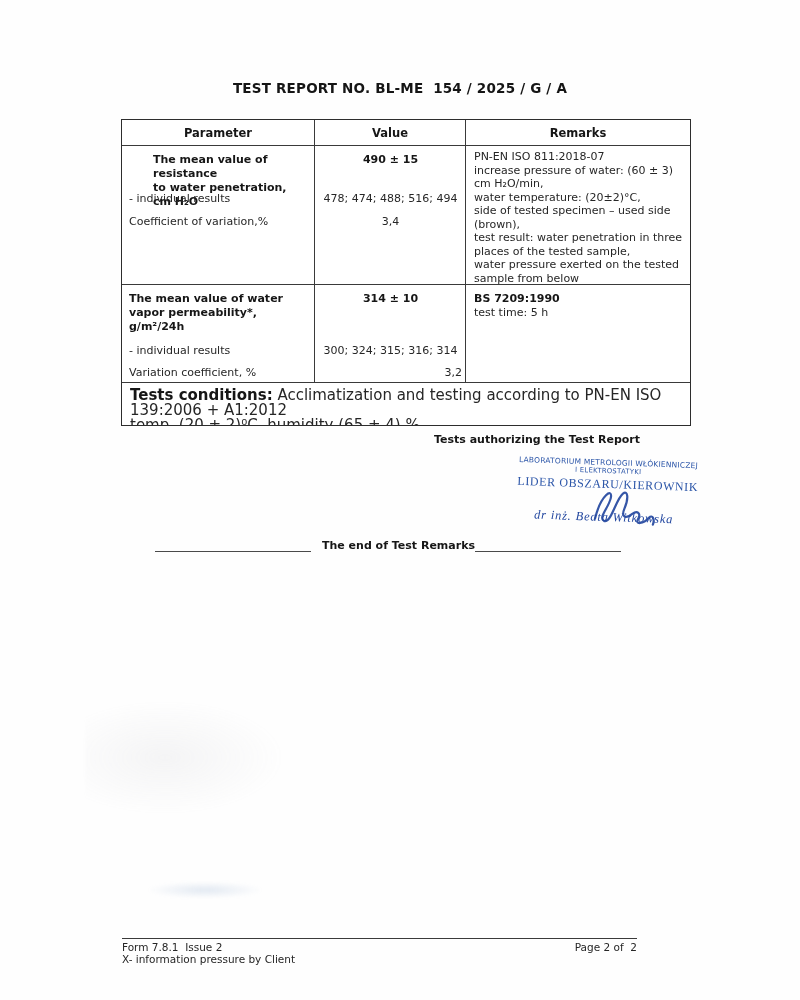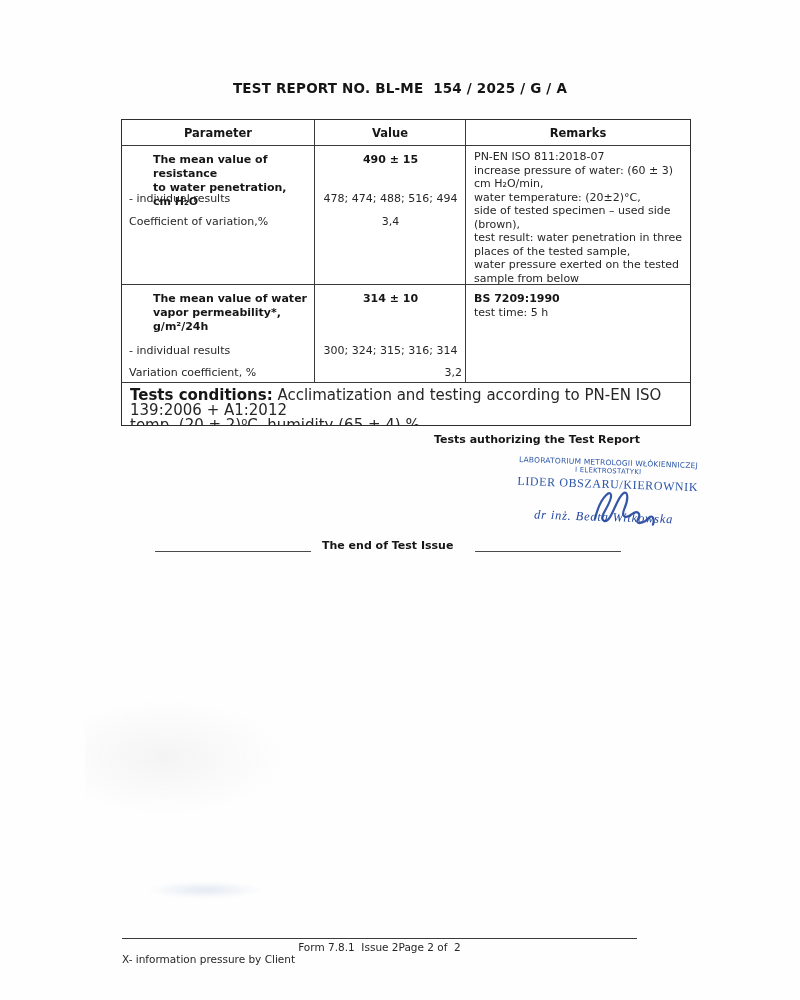--- a/index.html
+++ b/index.html
@@ -36,21 +36,21 @@
   .cell.last-col { border-right: none; }
   .cell.no-bottom { border-bottom: none; }
   .th {
     font-weight: bold; font-size: 11.5px;
     display: flex; align-items: center; justify-content: center;
     color: #161616;
   }
   .param-cell { padding: 7px 6px 0 7px; font-size: 11px; }
   .param-title { font-weight: bold; line-height: 14px; white-space: pre-line; color: #161616; }
   .param-title.h2lines { height: 28px; margin-left: 24px; }
-  .param-title.h3lines { height: 42px; margin-left: 24px; }
+  .param-title.h3lines { height: 42px; }
   .param-sub { line-height: 14px; color: #262626; }
   .r1 .param-sub.first { margin-top: 11px; }
   .r1 .param-sub.second { margin-top: 9px; }
   .r2 .param-sub.first { margin-top: 10px; }
   .r2 .param-sub.second { margin-top: 8px; }
   .value-cell { padding: 7px 3px 0 4px; font-size: 11px; text-align: center; }
   .value-mean { font-weight: bold; line-height: 14px; color: #161616; }
   .value-mean.h2lines { height: 28px; }
   .value-mean.h3lines { height: 42px; }
   .value-sub { line-height: 14px; color: #262626; }
@@ -111,21 +111,21 @@
     background: radial-gradient(ellipse at 50% 50%, rgba(130,160,200,0.22), rgba(130,160,200,0) 75%);
     filter: blur(1.5px);
   }
 
   
   .footer {
     position: absolute; left: 122px; top: 938px; width: 515px;
     border-top: 1.2px solid #3a3a3a;
     font-size: 10.5px; color: #262626;
   }
-  .footer-row1 { display: flex; justify-content: center; padding-top: 2px; white-space: pre; }
+  .footer-row1 { display: flex; justify-content: space-between; padding-top: 2px; white-space: pre; }
   .footer-note { white-space: pre; }
 </style>
 </head>
 <body>
 
 <div id="page">
 
   <div class="doc-title">TEST REPORT NO. BL-ME  154 / 2025 / G / A</div>
 
   <div class="results-table">
@@ -188,21 +188,21 @@
     <div class="stamp-line2">I ELEKTROSTATYKI</div>
     <div class="stamp-line3">LIDER OBSZARU/KIEROWNIK</div>
     <svg class="signature-svg" width="72" height="44" viewBox="0 0 72 44">
       <path d="M6 34 C 11 10, 23 2, 21 13 C 19 23, 9 33, 15 36 C 22 39, 26 14, 33 8 C 38 4, 39 13, 35 23 C 32 31, 36 34, 43 28 C 48 24, 52 27, 49 33 C 46 39, 54 38, 60 31 C 63 28, 66 32, 64 38" fill="none" stroke="#2448a0" stroke-width="2.2" stroke-linecap="round" opacity="0.92"></path>
     </svg>
     <div class="signer-name">dr inż. Beata Witkowska</div>
   </div>
 
   <div class="end-row">
     <div class="end-rule left"></div>
-    <div class="end-text">The end of Test Issue</div>
+    <div class="end-text">The end of Test Remarks</div>
     <div class="end-rule right"></div>
   </div>
 
   <div class="smudge1"></div>
   <div class="smudge2"></div>
 
   <div class="footer">
     <div class="footer-row1">
       <span>Form 7.8.1  Issue 2</span>
       <span>Page 2 of  2</span>

